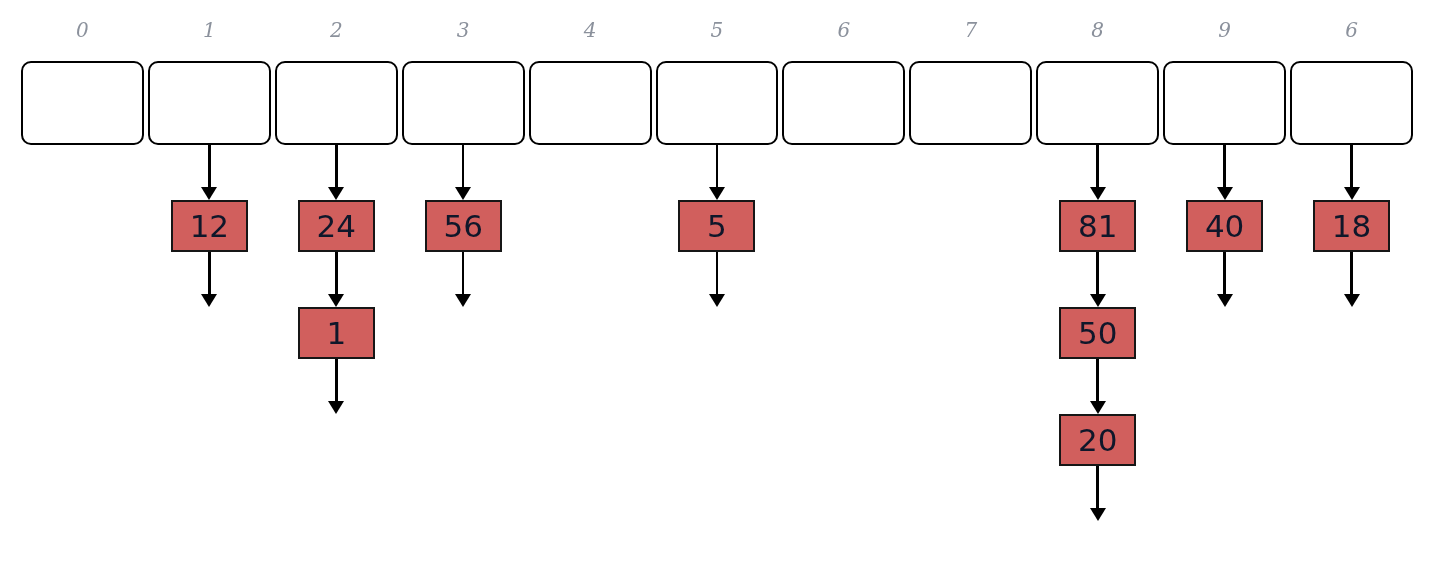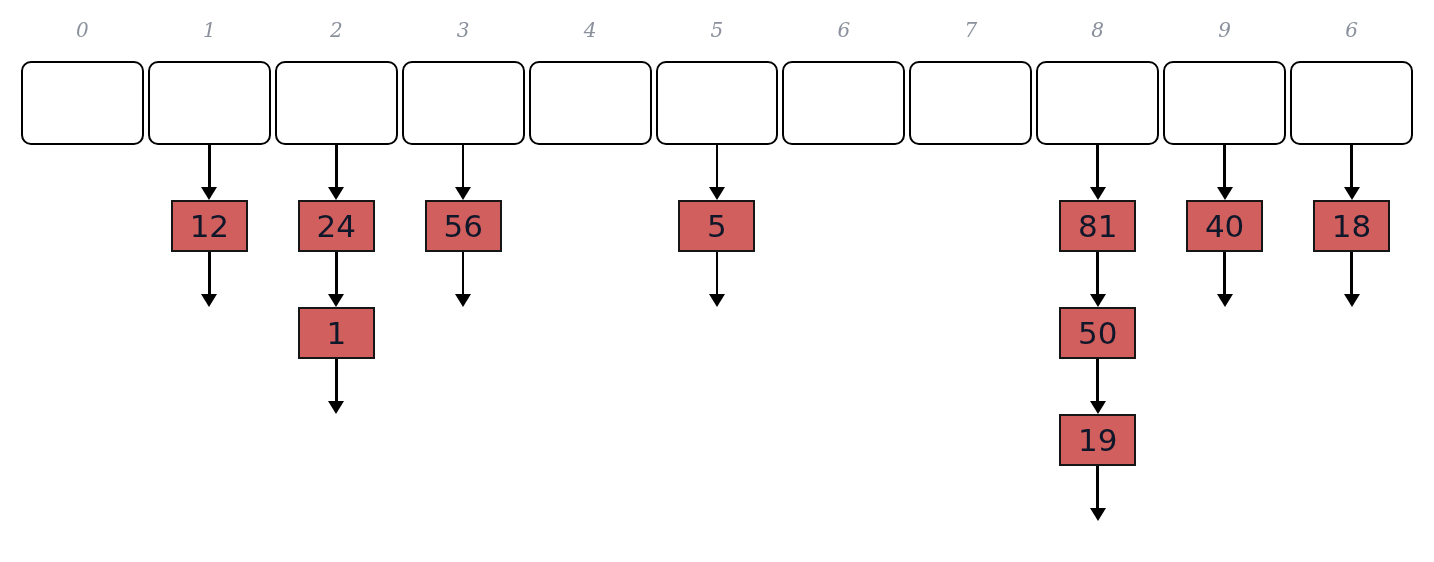--- a/index.html
+++ b/index.html
@@ -168,21 +168,21 @@
         <div class="chain-node">81</div>
         <div class="arrow">
           <div class="shaft"></div>
           <div class="head"></div>
         </div>
         <div class="chain-node">50</div>
         <div class="arrow">
           <div class="shaft"></div>
           <div class="head"></div>
         </div>
-        <div class="chain-node">19</div>
+        <div class="chain-node">20</div>
         <div class="arrow">
           <div class="shaft"></div>
           <div class="head"></div>
         </div>
       </div>
       <div class="bucket-col">
         <div class="index-label">9</div>
         <div class="bucket-box"></div>
         <div class="arrow">
           <div class="shaft"></div>

